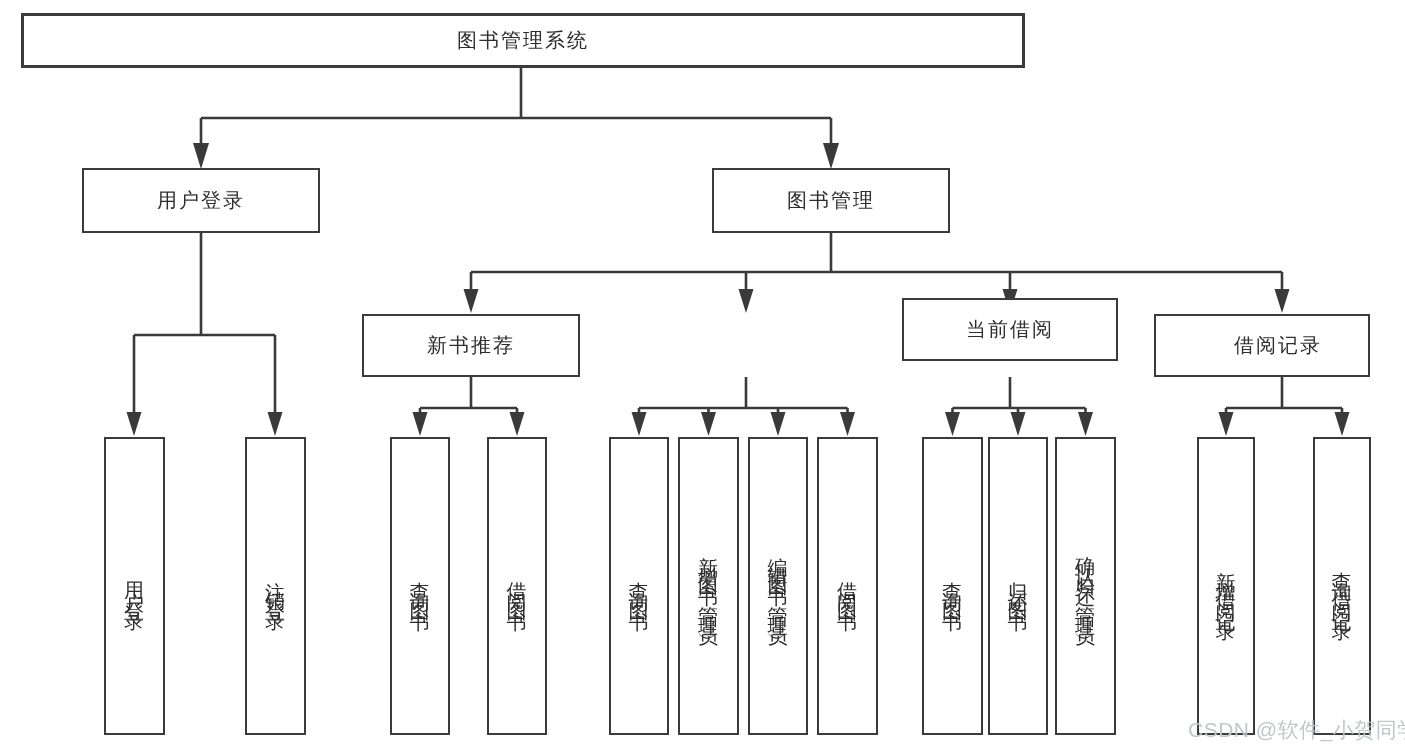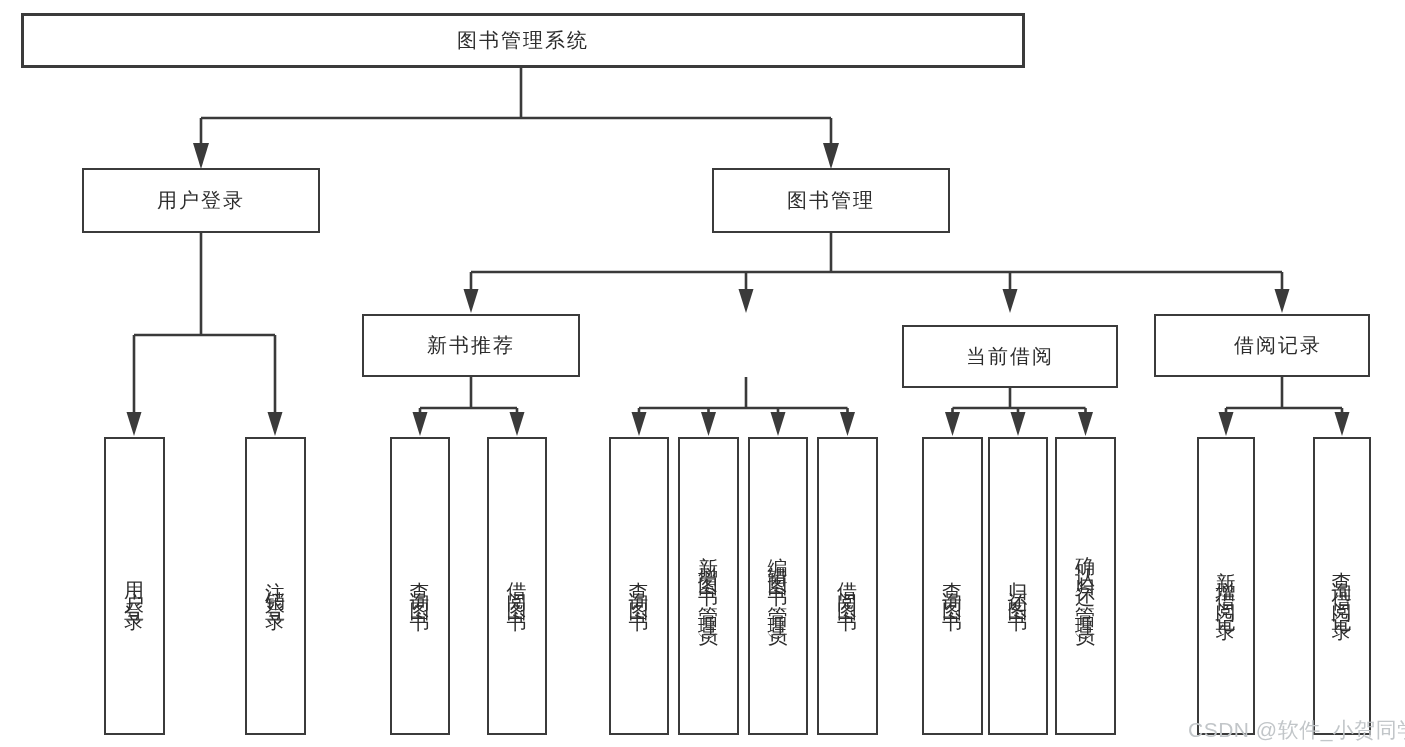--- a/index.html
+++ b/index.html
@@ -132,21 +132,21 @@
   <div class="node h" style="left:82px; top:168px; width:238px; height:65px;">
     <span>用户登录</span>
   </div>
   <div class="node h" style="left:712px; top:168px; width:238px; height:65px;text-align:center;">
     <span>图书管理</span>
   </div>
 
   <div class="node h" style="left:362px; top:314px; width:218px; height:63px;text-align:right;">
     <span>新书推荐</span>
   </div>
-  <div class="node h" style="left:902px; top:325px; width:216px; height:63px;">
+  <div class="node h" style="left:902px; top:298px; width:216px; height:63px;">
     <span>当前借阅</span>
   </div>
   <div class="node h" style="left:1154px; top:314px; width:216px; height:63px;padding-left:32px;">
     <span>借阅记录</span>
   </div>
 
   <div class="node v" style="left:104px; width:61px;">
     <span>用户登录</span>
   </div>
   <div class="node v" style="left:245px; width:61px;">

